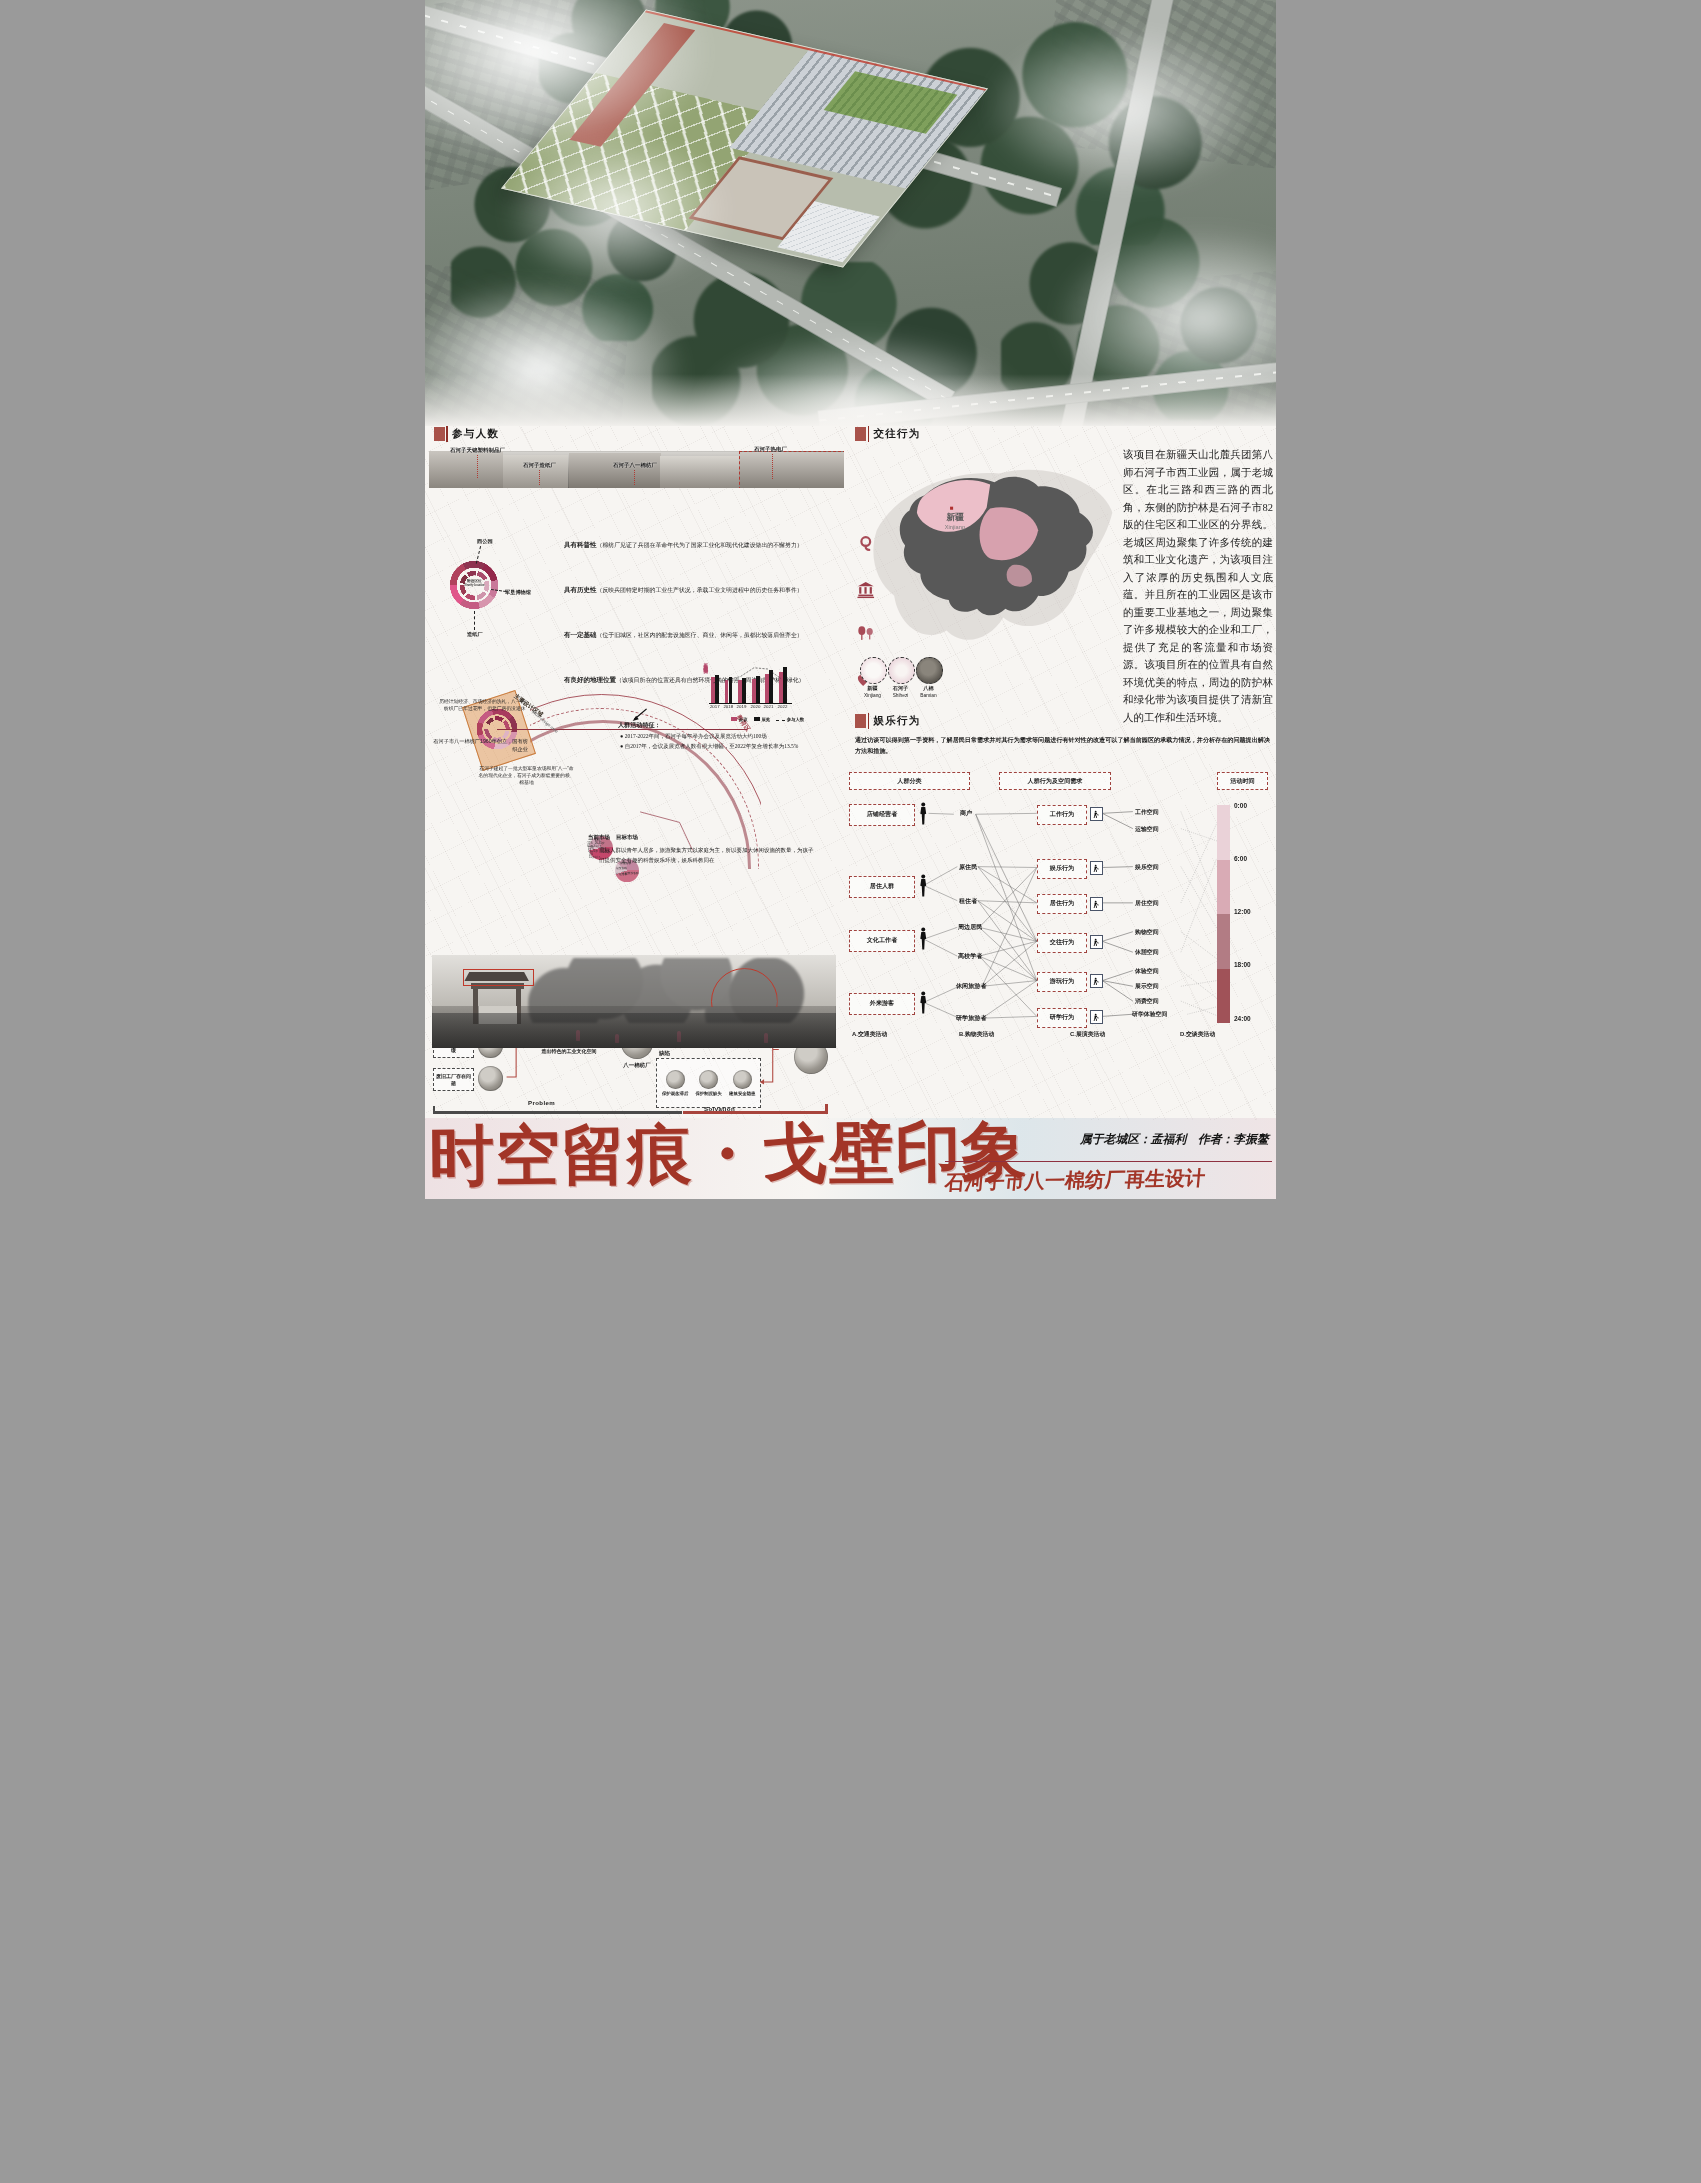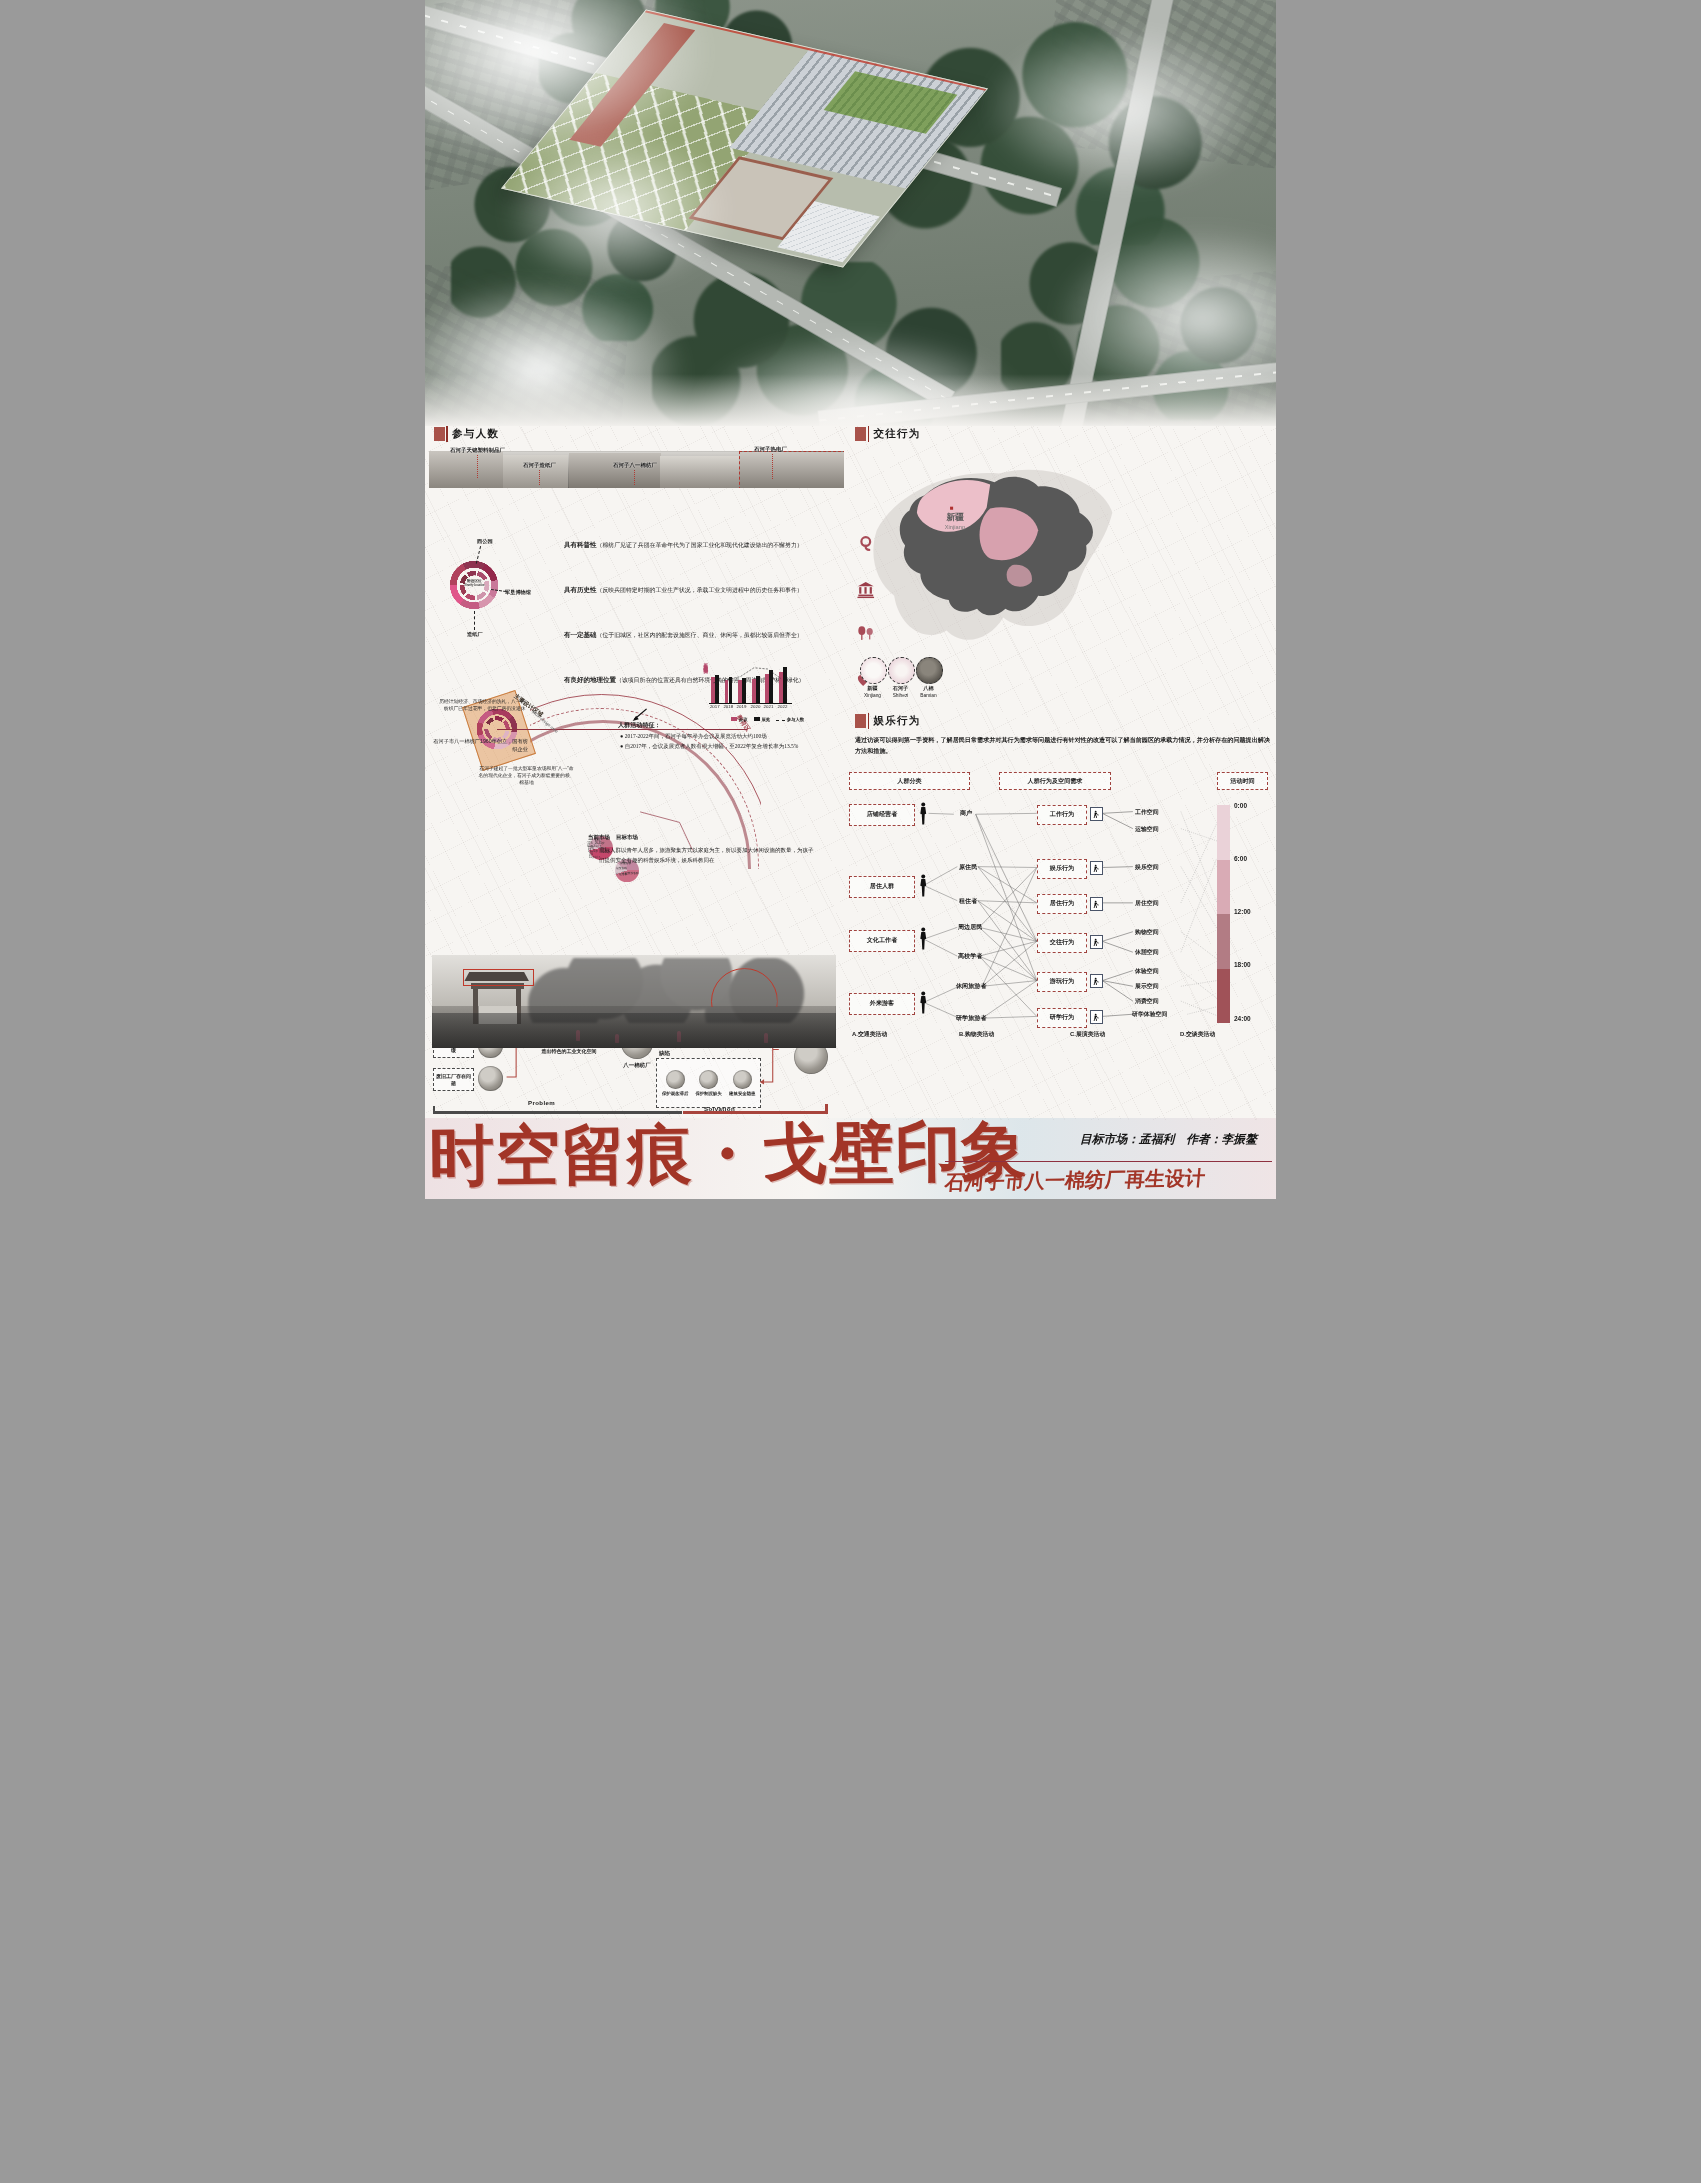--- a/index.html
+++ b/index.html
@@ -301,20 +301,21 @@
     <path d="M40 200 C80 120 200 60 320 70 C430 40 560 90 580 160 C560 240 520 260 500 330 C470 420 380 440 330 400 C300 450 240 470 200 430 C150 460 90 420 80 350 C40 320 20 260 40 200z" fill="#cfcac6" opacity="0.55"></path>
     <path d="M150 120 C190 80 260 70 310 90 C340 70 390 75 410 100 C450 95 500 120 505 160 C540 180 545 215 520 235 C525 265 505 290 480 295 C470 330 440 355 410 350 C395 380 360 395 335 380 C315 400 285 400 270 380 C240 395 210 385 205 360 C170 355 140 330 140 300 C110 290 95 260 105 235 C85 210 90 170 115 155 C120 135 135 125 150 120z" fill="#585858"></path>
     <path d="M150 120 C190 85 250 75 300 95 L292 148 C272 188 232 208 192 203 C162 198 137 180 132 160 C134 140 140 128 150 120z" fill="#ecbfc9"></path>
     <path d="M300 150 C350 140 400 160 410 200 C400 250 350 280 300 265 C270 250 265 180 300 150z" fill="#e6aab8" opacity="0.9"></path>
     <path d="M350 280 C380 275 400 295 395 318 C380 335 350 332 340 315 C335 300 338 288 350 280z" fill="#e6aab8" opacity="0.7"></path>
     <rect x="208" y="146" width="7" height="7" fill="#b03030"></rect>
     <text x="200" y="176" font-size="20" fill="#5a5a5a" font-weight="bold">新疆</text>
     <text x="196" y="198" font-size="13" fill="#7a7a7a">Xinjiang</text>
   </svg>
 
+  <div class="abs serif" style="left:698px;top:446px;width:150px;font-size:10.5px;line-height:17.5px;text-align:justify;color:#222;">该项目在新疆天山北麓兵团第八师石河子市西工业园，属于老城区。在北三路和西三路的西北角，东侧的防护林是石河子市82版的住宅区和工业区的分界线。老城区周边聚集了许多传统的建筑和工业文化遗产，为该项目注入了浓厚的历史氛围和人文底蕴。并且所在的工业园区是该市的重要工业基地之一，周边聚集了许多规模较大的企业和工厂，提供了充足的客流量和市场资源。该项目所在的位置具有自然环境优美的特点，周边的防护林和绿化带为该项目提供了清新宜人的工作和生活环境。</div>
 
   <div class="abs" style="left:435px;top:657px;width:24.5px;height:24.5px;border:0.9px dashed #333;border-radius:50%;background:radial-gradient(circle,#faf8f6 40%,#f0dfe3 75%,#fff 100%);"></div>
   <div class="abs" style="left:463px;top:657px;width:24.5px;height:24.5px;border:0.9px dashed #333;border-radius:50%;background:radial-gradient(circle,#f8f4f2 30%,#ecd9de 70%,#fff 100%);"></div>
   <div class="abs" style="left:491px;top:657px;width:24.5px;height:24.5px;border:0.9px dashed #333;border-radius:50%;background:radial-gradient(circle at 45% 40%,#8a857c 0 35%,#5d5952 70%,#433f39 100%);"></div>
   <div class="abs" style="left:432px;top:685px;width:31px;text-align:center;font-size:5.2px;font-weight:bold;"><span>新疆</span><br><span style="font-weight:normal;font-size:4.8px;">Xinjiang</span></div>
   <div class="abs" style="left:460px;top:685px;width:31px;text-align:center;font-size:5.2px;font-weight:bold;"><span>石河子</span><br><span style="font-weight:normal;font-size:4.8px;">Shihezi</span></div>
   <div class="abs" style="left:488px;top:685px;width:31px;text-align:center;font-size:5.2px;font-weight:bold;"><span>八棉</span><br><span style="font-weight:normal;font-size:4.8px;">Bamian</span></div>
 
   <div class="abs sec-header" style="left:430px;top:713px;">
     <div class="sq"></div>
@@ -580,20 +581,20 @@
   <div class="abs" style="left:103px;top:1099px;font-size:6.1px;font-weight:bold;letter-spacing:0.4px;">Problem</div>
   <div class="abs" style="left:7.9px;top:1111px;width:249px;height:2.6px;background:#4a4a4a;"></div>
   <div class="abs" style="left:7.9px;top:1106px;width:2.6px;height:7px;background:#4a4a4a;"></div>
   <div class="abs" style="left:279px;top:1105px;font-size:6.1px;font-weight:bold;letter-spacing:0.4px;">Solvation</div>
   <div class="abs" style="left:258px;top:1111px;width:144px;height:2.6px;background:#a8443c;"></div>
   <div class="abs" style="left:400px;top:1104px;width:2.6px;height:9.6px;background:#a8443c;"></div>
 
   <div class="abs" style="left:0;top:1118px;width:851px;height:81px;background:linear-gradient(90deg,rgba(216,178,192,.30),rgba(247,245,242,.1) 45%,rgba(173,203,220,.35) 70%,rgba(216,178,192,.25));"></div>
   <div class="abs caltitle" style="left:3.5px;top:1116px;font-size:65px;line-height:74px;letter-spacing:0.9px;white-space:nowrap;transform:rotate(-0.5deg);text-shadow:1.3px 1.3px 0 rgba(162,53,39,.30);">时空留痕 · 戈壁印象</div>
   <div class="abs serif" style="left:655px;top:1132px;font-size:11.8px;font-style:italic;font-weight:bold;white-space:nowrap;color:#161616;">
-    <span>目标市场：孟福利</span>&nbsp;&nbsp;&nbsp;
+    <span>属于老城区：孟福利</span>&nbsp;&nbsp;&nbsp;
     <span>作者：李振鳌</span>
   </div>
   <div class="abs redline" style="left:520px;top:1161px;width:327px;height:1.3px;"></div>
   <div class="abs caltitle" style="left:520px;top:1167px;font-size:20px;white-space:nowrap;transform:skewX(-6deg) rotate(-1deg);">石河子市八一棉纺厂再生设计</div>
 
 </div>
 
 
 </body></html>

